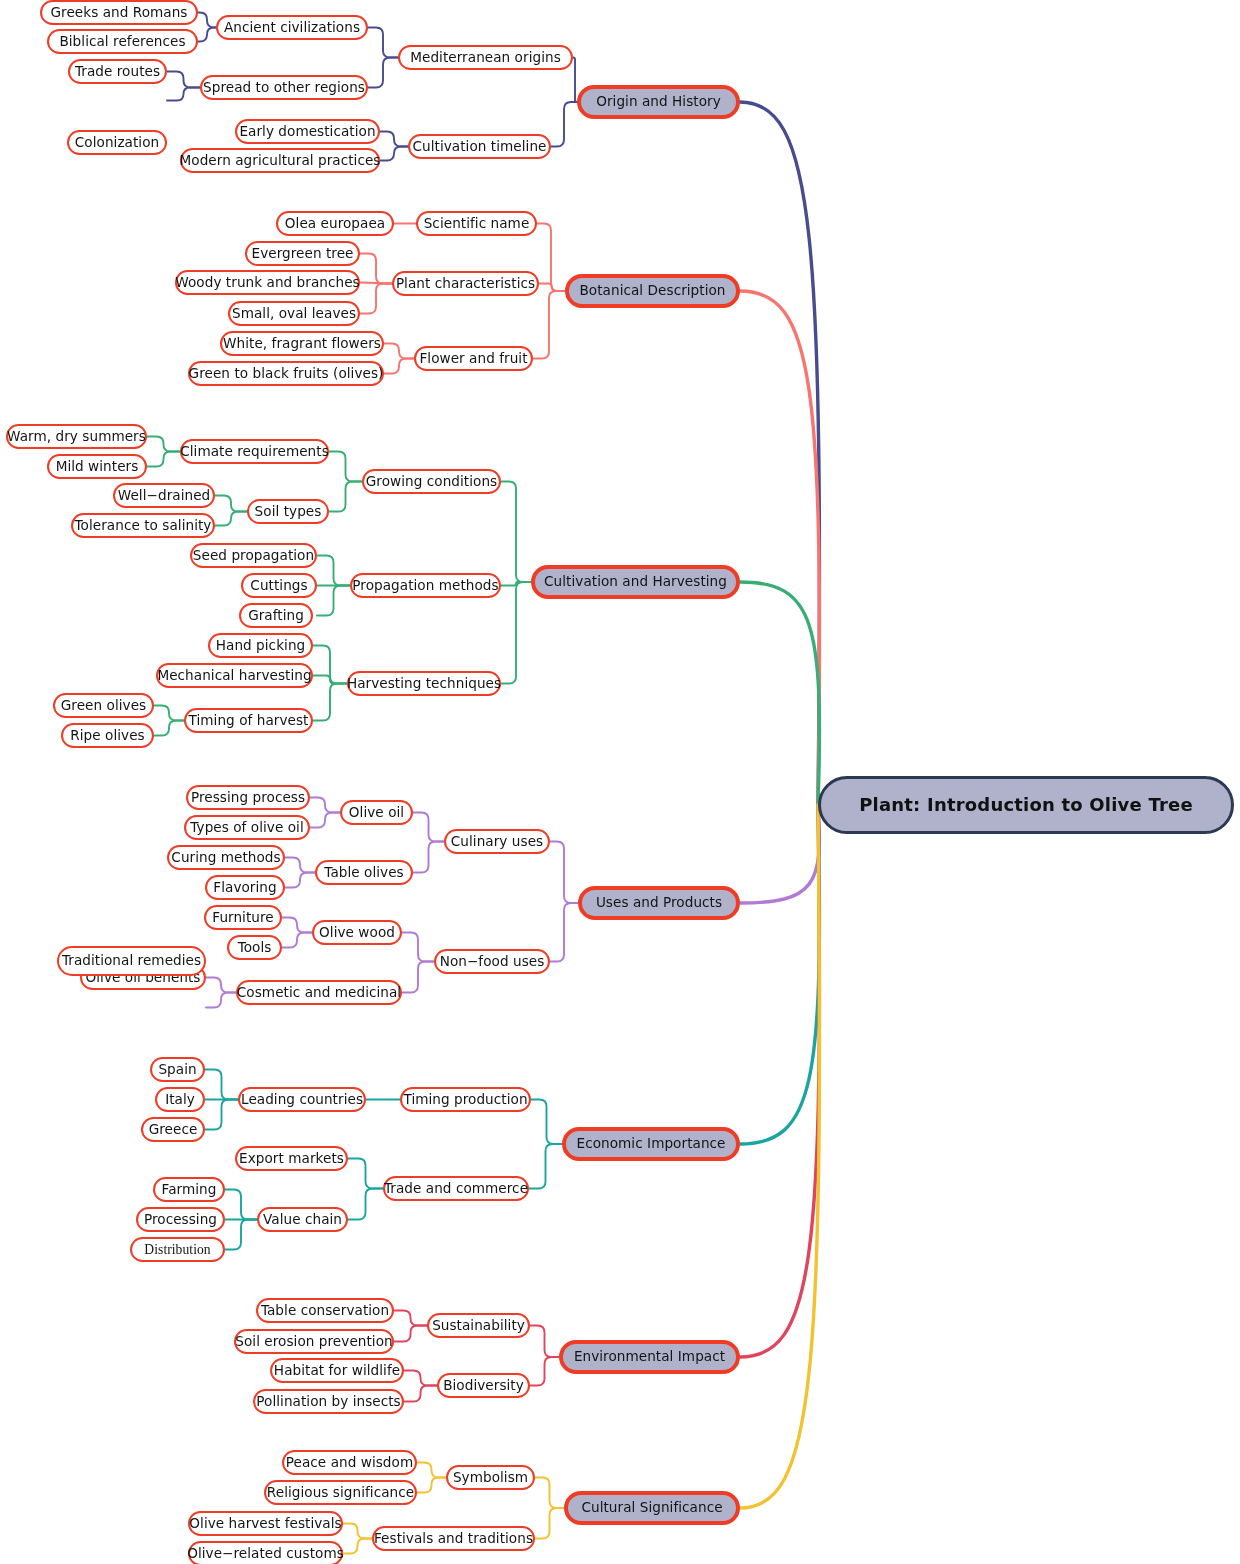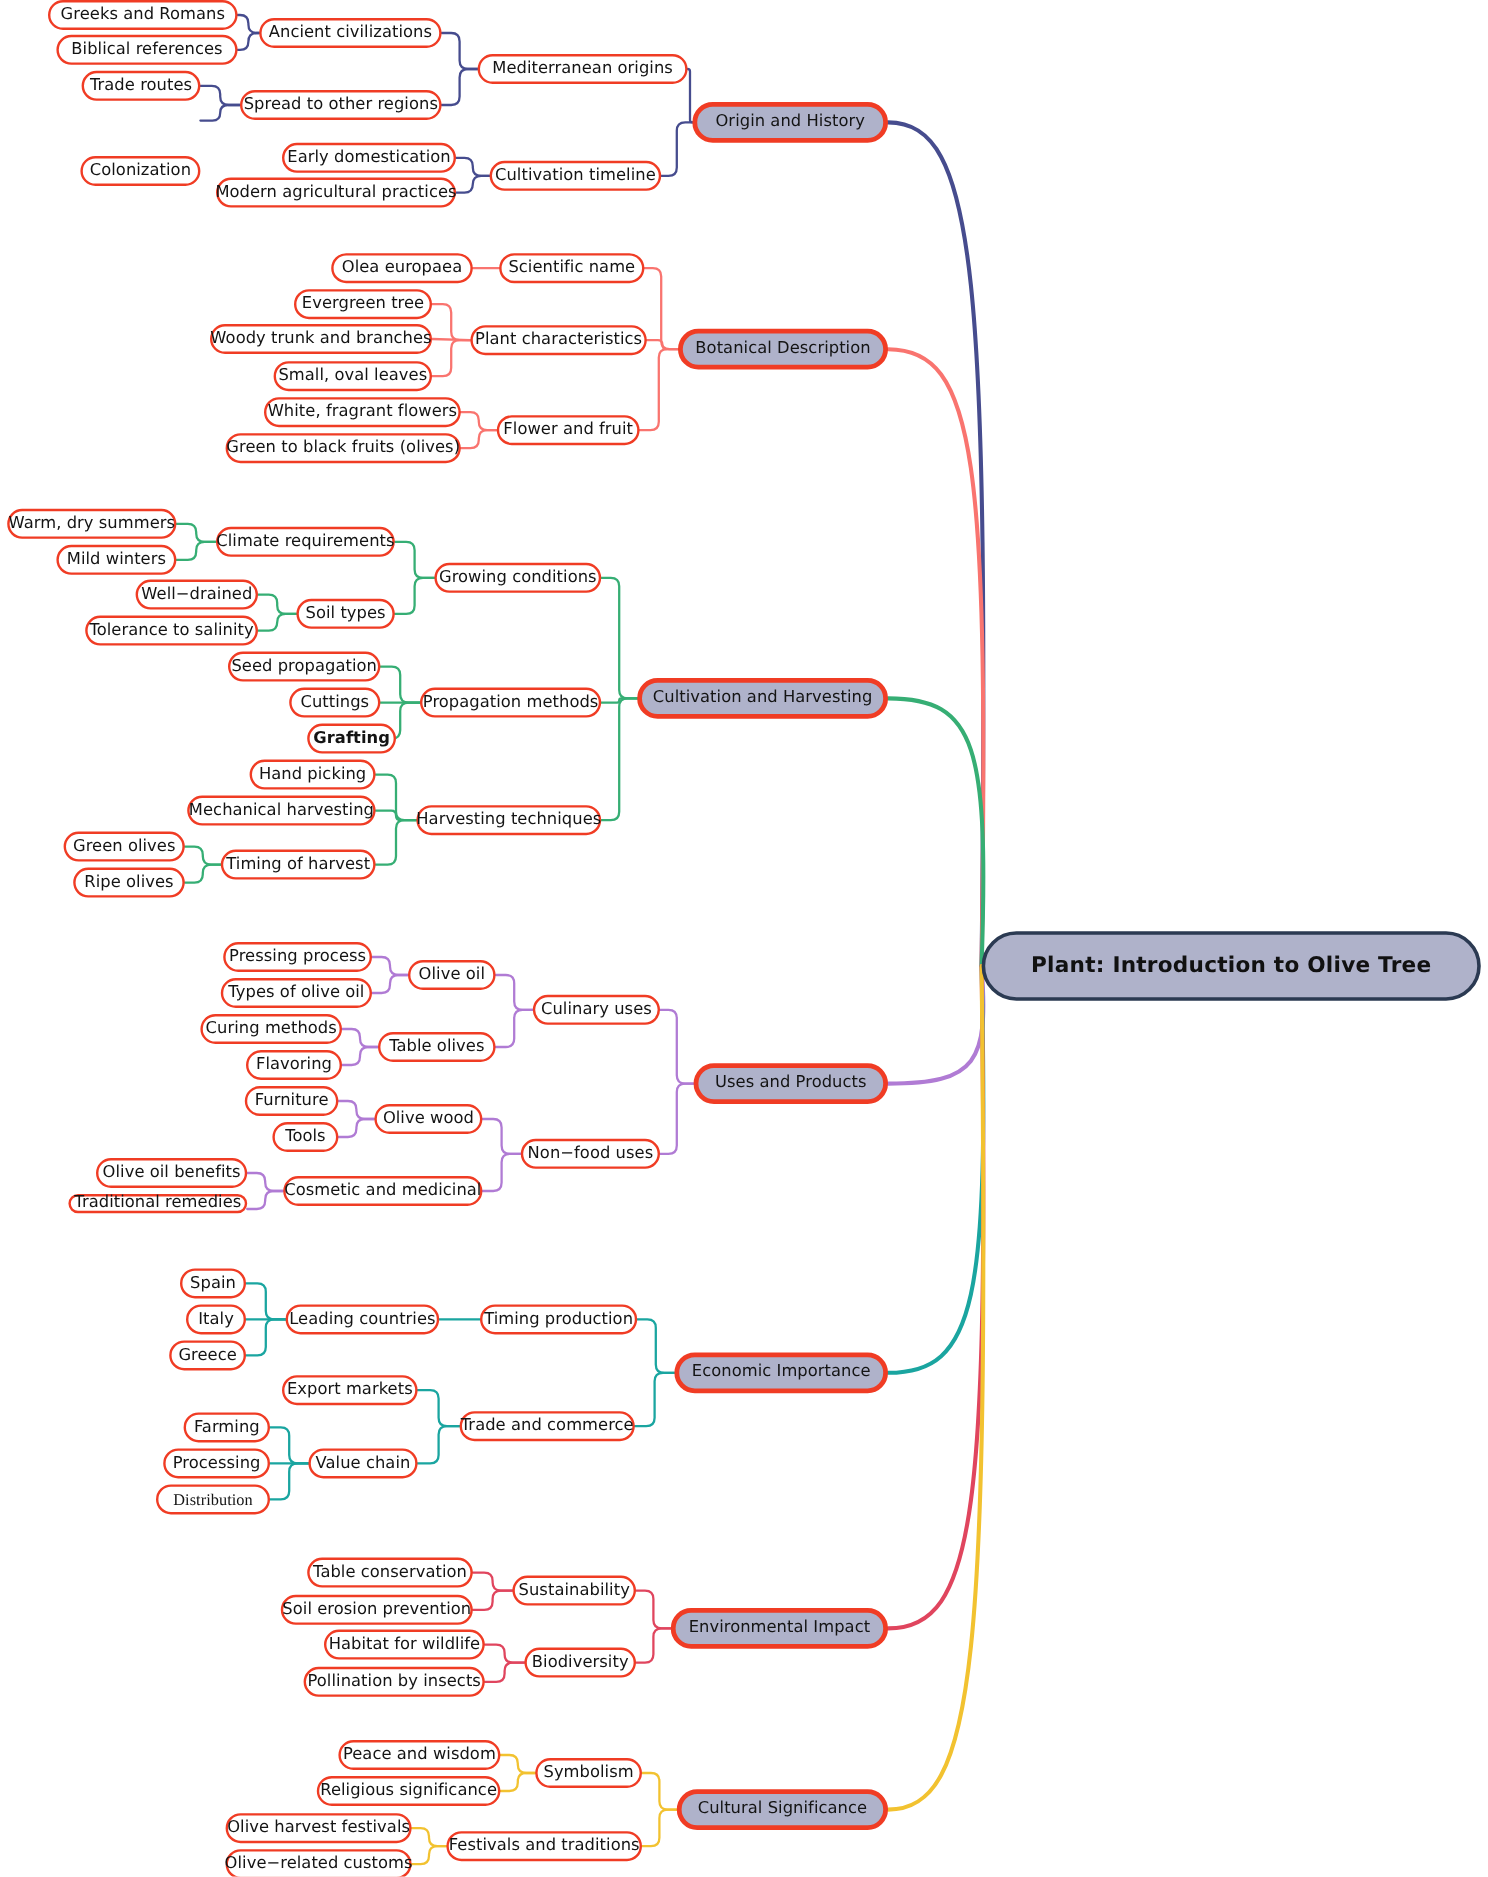--- a/index.html
+++ b/index.html
@@ -127,42 +127,42 @@
       <div class="node lvl2" style="left: 362px; top: 469px; width: 139px; height: 25px;">Growing conditions</div>
       <div class="node lvl2" style="left: 180px; top: 439px; width: 149px; height: 25px; text-align: right;">Climate requirements</div>
       <div class="node lvl2" style="left: 6px; top: 424px; width: 141px; height: 25px;">Warm, dry summers</div>
       <div class="node lvl2" style="left: 47px; top: 454px; width: 100px; height: 25px;">Mild winters</div>
       <div class="node lvl2" style="left: 247px; top: 499px; width: 82px; height: 25px;">Soil types</div>
       <div class="node lvl2" style="left: 113px; top: 483px; width: 102px; height: 25px;">Well−drained</div>
       <div class="node lvl2" style="left: 71px; top: 513px; width: 144px; height: 25px;">Tolerance to salinity</div>
       <div class="node lvl2" style="left: 350px; top: 573px; width: 151px; height: 25px;">Propagation methods</div>
       <div class="node lvl2" style="left: 190px; top: 543px; width: 127px; height: 25px;">Seed propagation</div>
       <div class="node lvl2" style="left: 241px; top: 573px; width: 76px; height: 25px;">Cuttings</div>
-      <div class="node lvl2" style="left: 256px; top: 603px; width: 74px; height: 25px; font-weight: bold;">Grafting</div>
+      <div class="node lvl2" style="left: 239px; top: 603px; width: 74px; height: 25px;">Grafting</div>
       <div class="node lvl2" style="left: 347px; top: 671px; width: 154px; height: 25px;">Harvesting techniques</div>
       <div class="node lvl2" style="left: 208px; top: 633px; width: 105px; height: 25px;">Hand picking</div>
       <div class="node lvl2" style="left: 156px; top: 663px; width: 157px; height: 25px;">Mechanical harvesting</div>
       <div class="node lvl2" style="left: 184px; top: 708px; width: 129px; height: 25px;">Timing of harvest</div>
       <div class="node lvl2" style="left: 53px; top: 693px; width: 101px; height: 25px;">Green olives</div>
       <div class="node lvl2" style="left: 61px; top: 723px; width: 93px; height: 25px;">Ripe olives</div>
       <div class="node branch" style="left: 578px; top: 886px; width: 162px; height: 34px;">Uses and Products</div>
       <div class="node lvl2" style="left: 444px; top: 829px; width: 106px; height: 25px;">Culinary uses</div>
       <div class="node lvl2" style="left: 340px; top: 800px; width: 73px; height: 25px;">Olive oil</div>
       <div class="node lvl2" style="left: 186px; top: 785px; width: 124px; height: 25px;">Pressing process</div>
       <div class="node lvl2" style="left: 184px; top: 815px; width: 126px; height: 25px;">Types of olive oil</div>
       <div class="node lvl2" style="left: 315px; top: 860px; width: 98px; height: 25px;">Table olives</div>
       <div class="node lvl2" style="left: 167px; top: 845px; width: 118px; height: 25px;">Curing methods</div>
       <div class="node lvl2" style="left: 205px; top: 875px; width: 80px; height: 25px;">Flavoring</div>
       <div class="node lvl2" style="left: 434px; top: 949px; width: 116px; height: 25px;">Non−food uses</div>
       <div class="node lvl2" style="left: 312px; top: 920px; width: 90px; height: 25px;">Olive wood</div>
       <div class="node lvl2" style="left: 204px; top: 905px; width: 78px; height: 25px;">Furniture</div>
       <div class="node lvl2" style="left: 227px; top: 935px; width: 55px; height: 25px;">Tools</div>
       <div class="node lvl2" style="left: 236px; top: 980px; width: 166px; height: 25px;">Cosmetic and medicinal</div>
       <div class="node lvl2" style="left: 80px; top: 965px; width: 126px; height: 25px;">Olive oil benefits</div>
-      <div class="node lvl2" style="left: 57px; top: 995px; width: 149px; height: 16px;">Traditional remedies</div>
+      <div class="node lvl2" style="left: 57px; top: 946px; width: 149px; height: 30px;">Traditional remedies</div>
       <div class="node branch" style="left: 562px; top: 1127px; width: 178px; height: 34px;">Economic Importance</div>
       <div class="node lvl2" style="left: 400px; top: 1087px; width: 131px; height: 25px;">Timing production</div>
       <div class="node lvl2" style="left: 238px; top: 1087px; width: 128px; height: 25px;">Leading countries</div>
       <div class="node lvl2" style="left: 150px; top: 1057px; width: 55px; height: 25px;">Spain</div>
       <div class="node lvl2" style="left: 155px; top: 1087px; width: 50px; height: 25px;">Italy</div>
       <div class="node lvl2" style="left: 141px; top: 1117px; width: 64px; height: 25px;">Greece</div>
       <div class="node lvl2" style="left: 383px; top: 1176px; width: 146px; height: 25px;">Trade and commerce</div>
       <div class="node lvl2" style="left: 235px; top: 1146px; width: 113px; height: 25px;">Export markets</div>
       <div class="node lvl2" style="left: 257px; top: 1207px; width: 91px; height: 25px;">Value chain</div>
       <div class="node lvl2" style="left: 153px; top: 1177px; width: 72px; height: 25px;">Farming</div>

